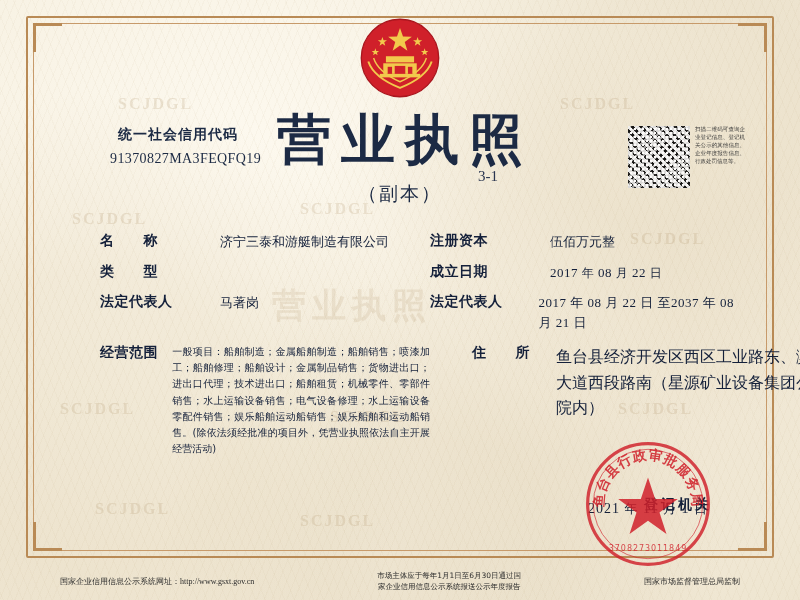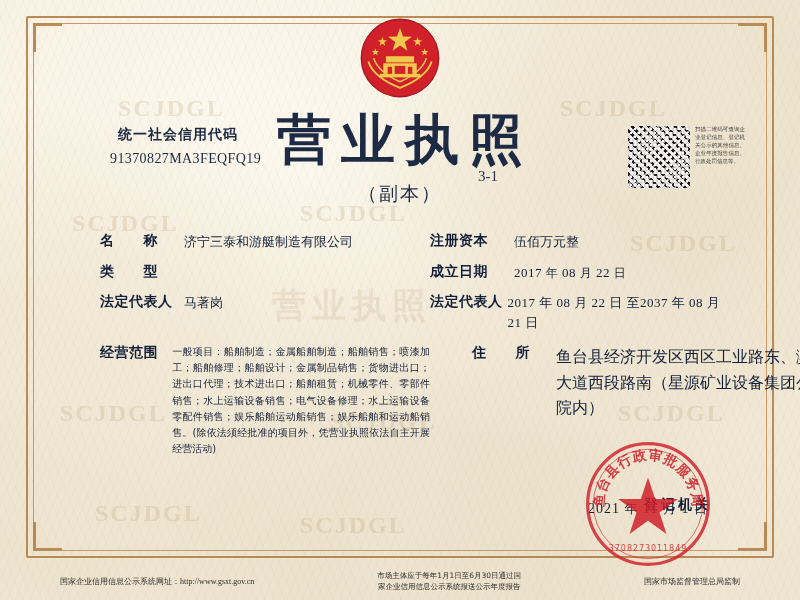--- a/index.html
+++ b/index.html
@@ -70,21 +70,21 @@
   .watermarks {
     position: absolute;
     inset: 0;
     pointer-events: none;
     overflow: hidden;
   }
   .wm {
     position: absolute;
     font-family: "Liberation Serif", serif;
     font-weight: bold;
-    font-size: 24px;
+    font-size: 16px;
     letter-spacing: 2px;
     color: rgba(176,150,108,0.22);
     white-space: nowrap;
   }
   .wm-cn {
     position: absolute;
     font-family: "DejaVu Sans", sans-serif;
     font-size: 34px;
     font-weight: bold;
     color: rgba(176,150,108,0.17);
@@ -216,20 +216,21 @@
     font-weight: bold;
     letter-spacing: 0.5px;
     color: #14203a;
     white-space: nowrap;
   }
   .fl.w4 { width: 84px; }
   .fv {
     font-size: 13px;
     color: #14203a;
     line-height: 1.5;
+    margin-left: 36px;
   }
 
   .scope-row { margin-top: 12px; gap: 42px; }
   .scope-text {
     font-size: 10px;
     line-height: 1.62;
     color: #14203a;
     width: 300px;
     text-align: justify;
   }

